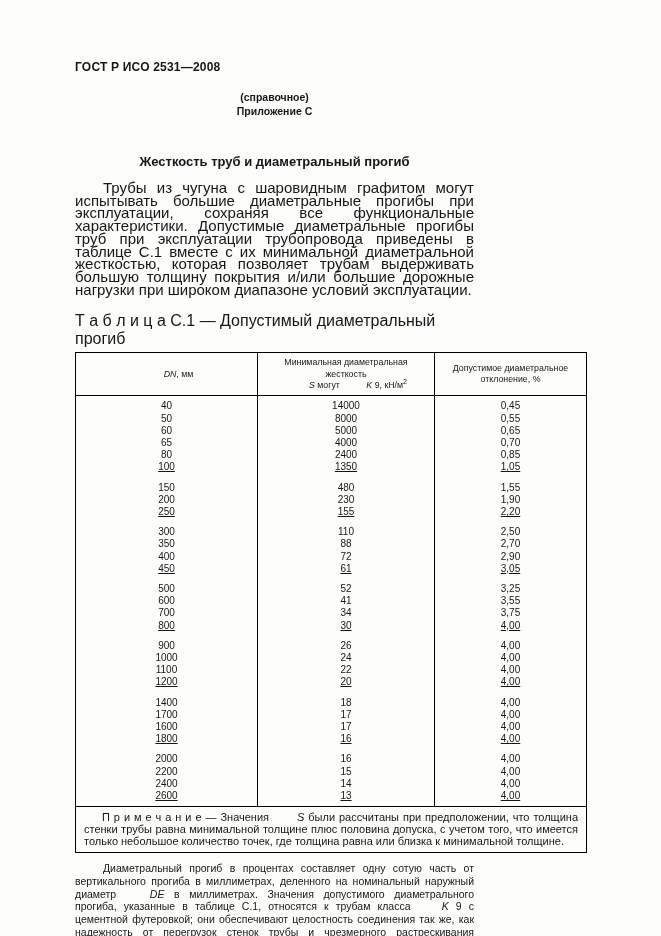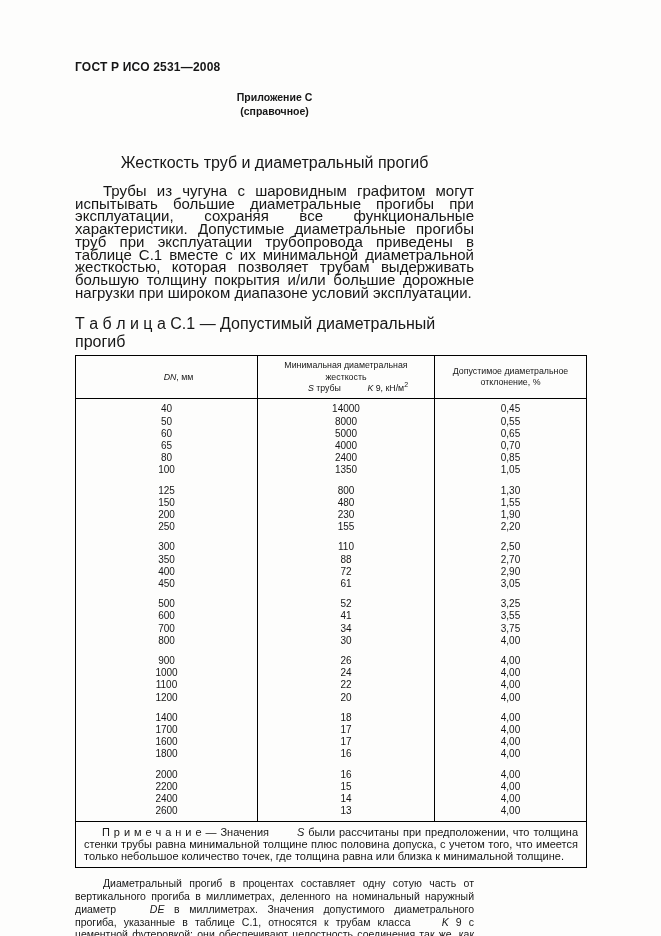--- a/index.html
+++ b/index.html
@@ -24,22 +24,22 @@
   }
   .appendix {
     text-align: center;
     font-weight: bold;
     font-size: 10.5px;
     line-height: 14px;
     margin-top: 16px;
   }
   .section-title {
     text-align: center;
-    font-weight: normal;
-    font-size: 16px;
+    font-weight: bold;
+    font-size: 13px;
     margin-top: 36px;
   }
   .para {
     margin-top: 13px;
     font-size: 15px;
     line-height: 12.7px;
     text-align: justify;
     text-indent: 28px;
   }
   .table-caption {
@@ -66,21 +66,21 @@
   }
   table.def-table tbody.group td {
     border-top: none;
     border-bottom: none;
     text-align: center;
     font-size: 10px;
     line-height: 12.2px;
     padding: 0 4px;
   }
   table.def-table tbody.group tr:first-child td { padding-top: 4px; }
-  table.def-table tbody.group tr:last-child td { padding-bottom: 4px; }
+  table.def-table tbody.group tr:last-child td { padding-bottom: 4px; text-decoration: underline; }
   table.def-table tbody.note-body td {
     font-size: 11px;
     line-height: 12px;
     text-align: justify;
     padding: 4px 8px 5px 8px;
   }
   .note-indent { display: inline-block; width: 18px; }
   em { font-style: italic; margin-left: 24px; }
   sup { font-size: 7px; vertical-align: super; line-height: 0; }
   .closing {
@@ -96,42 +96,42 @@
   }
 </style>
 </head>
 <body>
 
 <div class="page">
 
   <div class="doc-code">ГОСТ Р ИСО 2531—2008</div>
 
   <div class="appendix">
+    <div>(справочное)</div>
     <div>Приложение С</div>
-    <div>(справочное)</div>
   </div>
 
   <div class="section-title">Жесткость труб и диаметральный прогиб</div>
 
   <p class="para">Трубы из чугуна с шаровидным графитом могут испытывать большие диаметральные прогибы при эксплуатации, сохраняя все функциональные характеристики. Допустимые диаметральные прогибы труб при эксплуатации трубопровода приведены в таблице С.1 вместе с их минимальной диаметральной жесткостью, которая позволяет трубам выдерживать большую толщину покрытия и/или большие дорожные нагрузки при широком диапазоне условий эксплуатации.</p>
 
   <div class="table-caption">Т а б л и ц а  С.1 — Допустимый диаметральный прогиб</div>
 
   <table class="def-table" id="def-table">
     <colgroup>
       <col style="width:182px">
       <col style="width:177px">
       <col style="width:152px">
     </colgroup>
     <thead>
       <tr>
         <th><em>DN</em><span>, мм</span></th>
         <th>
           <div>Минимальная диаметральная жесткость</div>
-          <div><em>S</em><span> трубы </span><em>K</em><span> 9, кН/м</span><sup>2</sup></div>
+          <div><em>S</em><span> могут </span><em>K</em><span> 9, кН/м</span><sup>2</sup></div>
         </th>
         <th>Допустимое диаметральное отклонение, %</th>
       </tr>
     </thead>
     <tbody class="group">
         <tr>
           <td>40</td>
           <td>14000</td>
           <td>0,45</td>
         </tr>
@@ -155,25 +155,20 @@
           <td>2400</td>
           <td>0,85</td>
         </tr>
         <tr>
           <td>100</td>
           <td>1350</td>
           <td>1,05</td>
         </tr>
       </tbody>
       <tbody class="group">
-        <tr>
-          <td>125</td>
-          <td>800</td>
-          <td>1,30</td>
-        </tr>
         <tr>
           <td>150</td>
           <td>480</td>
           <td>1,55</td>
         </tr>
         <tr>
           <td>200</td>
           <td>230</td>
           <td>1,90</td>
         </tr>

